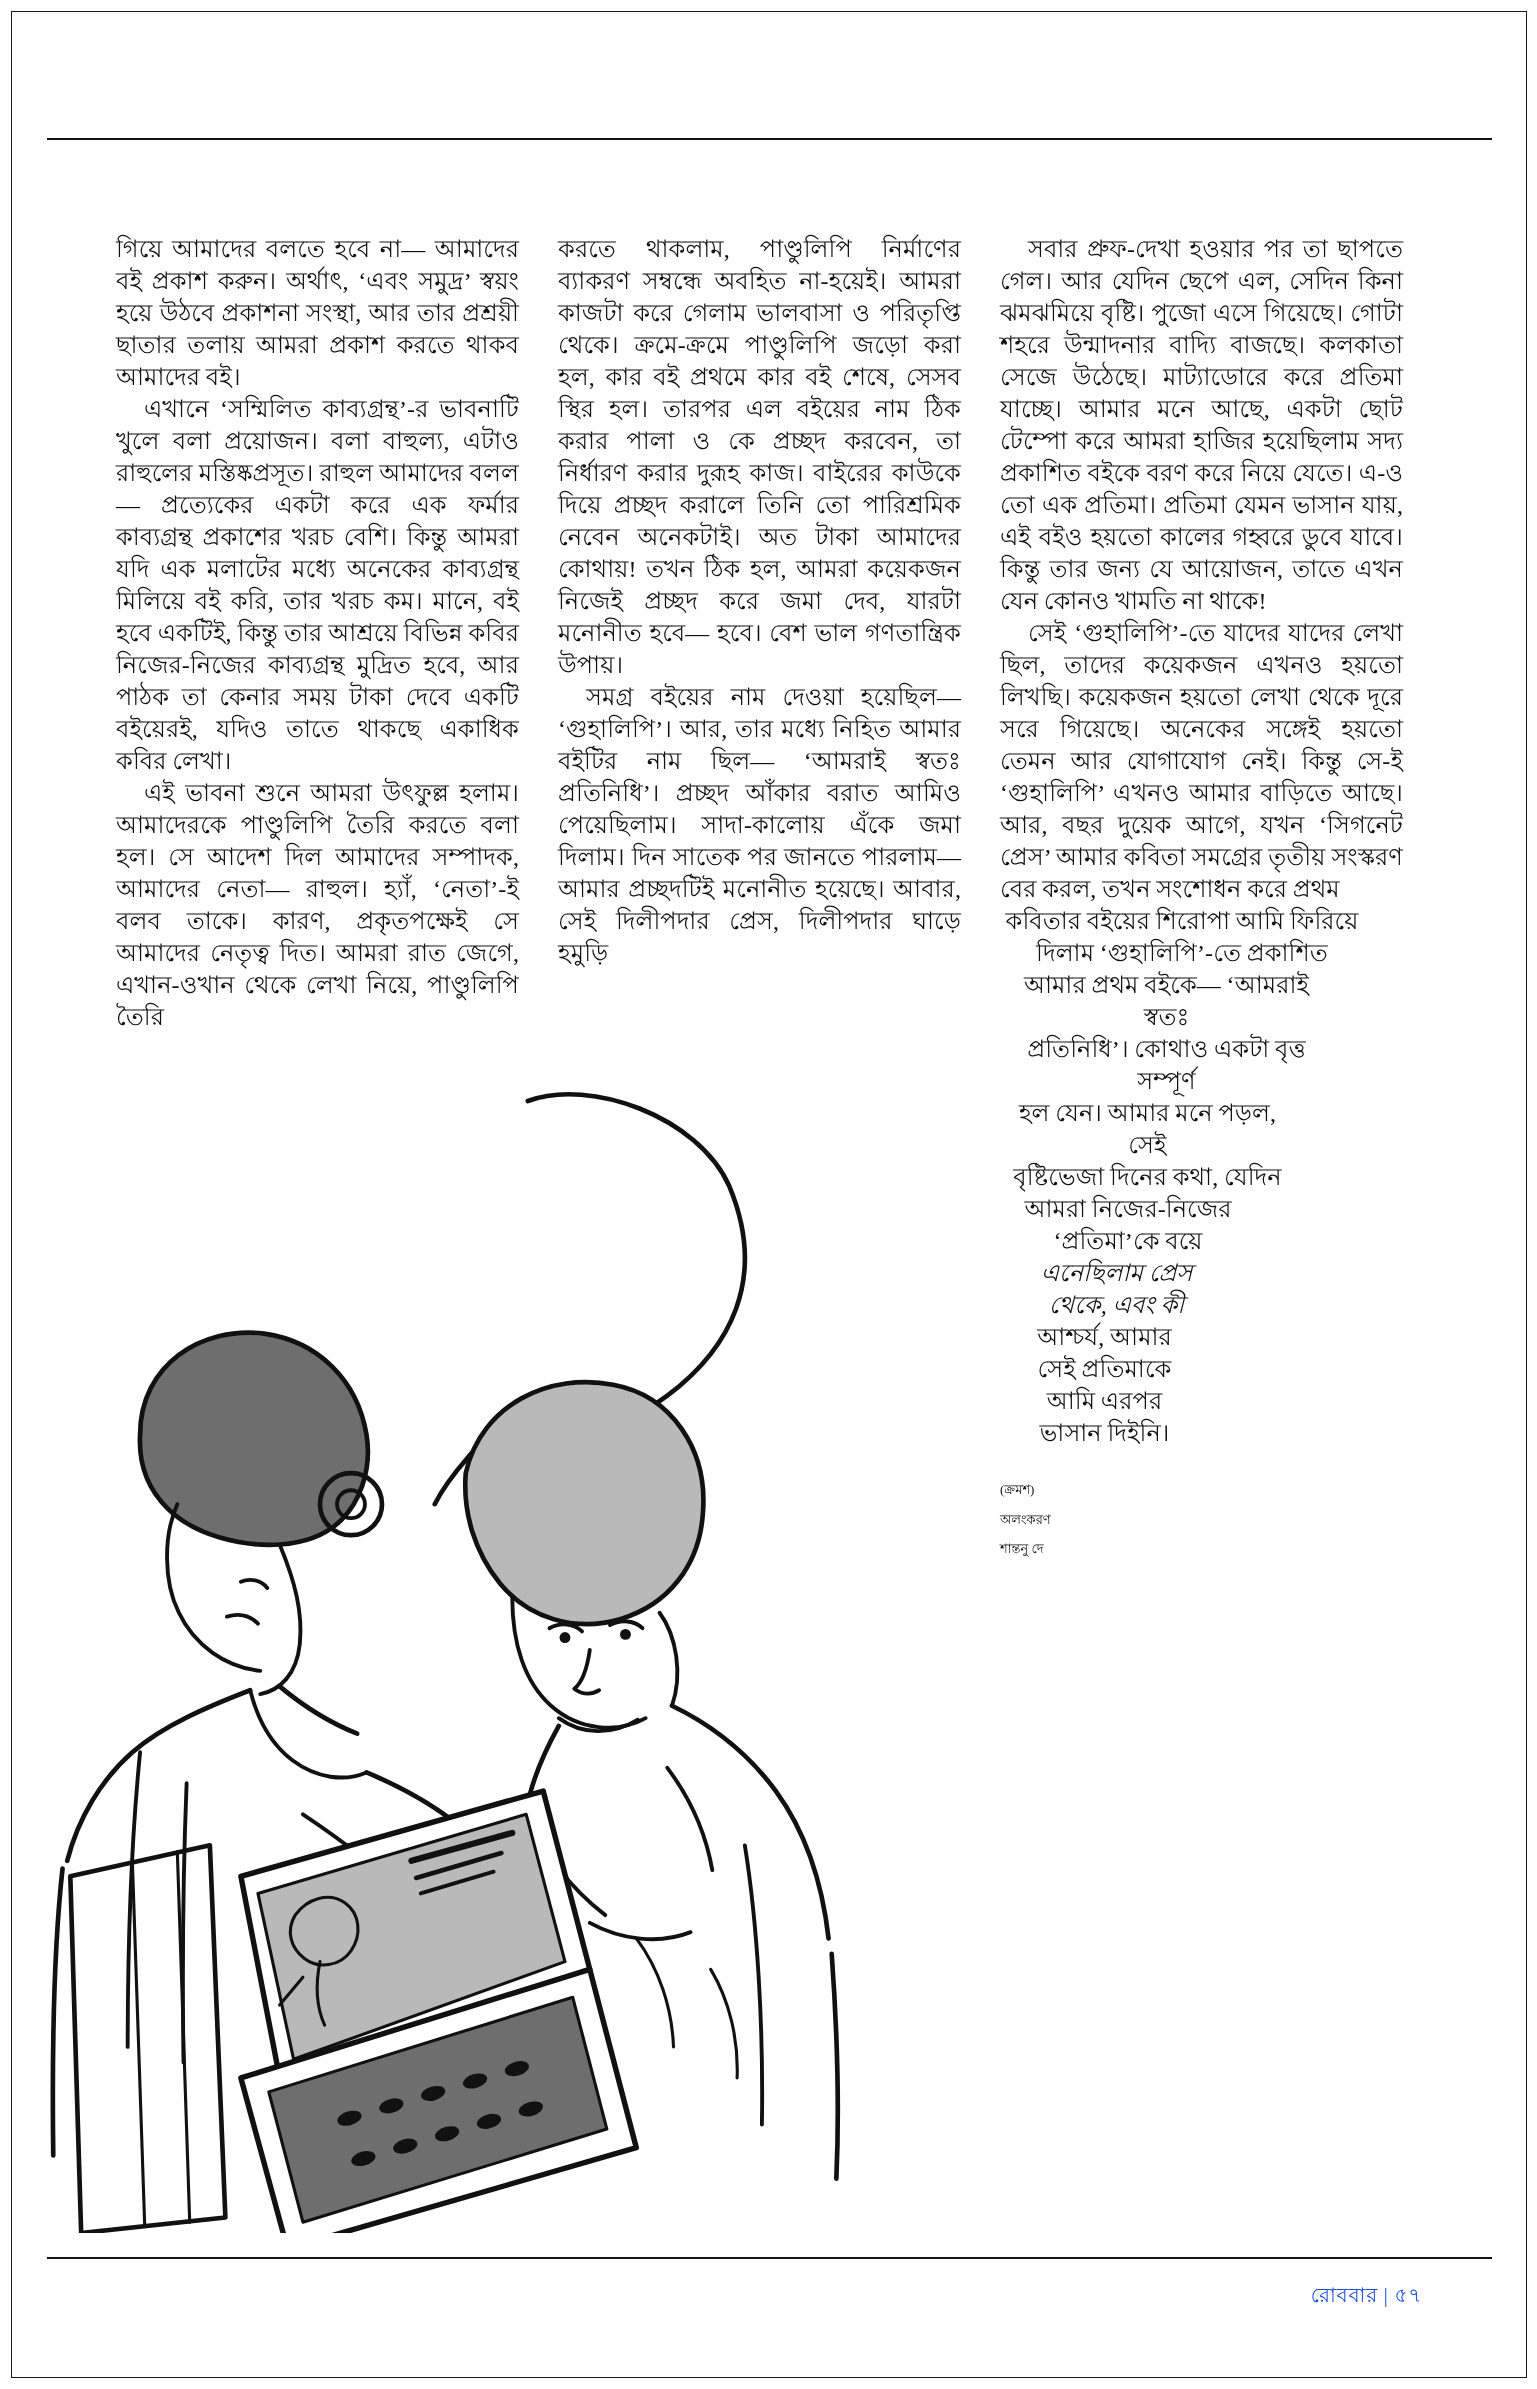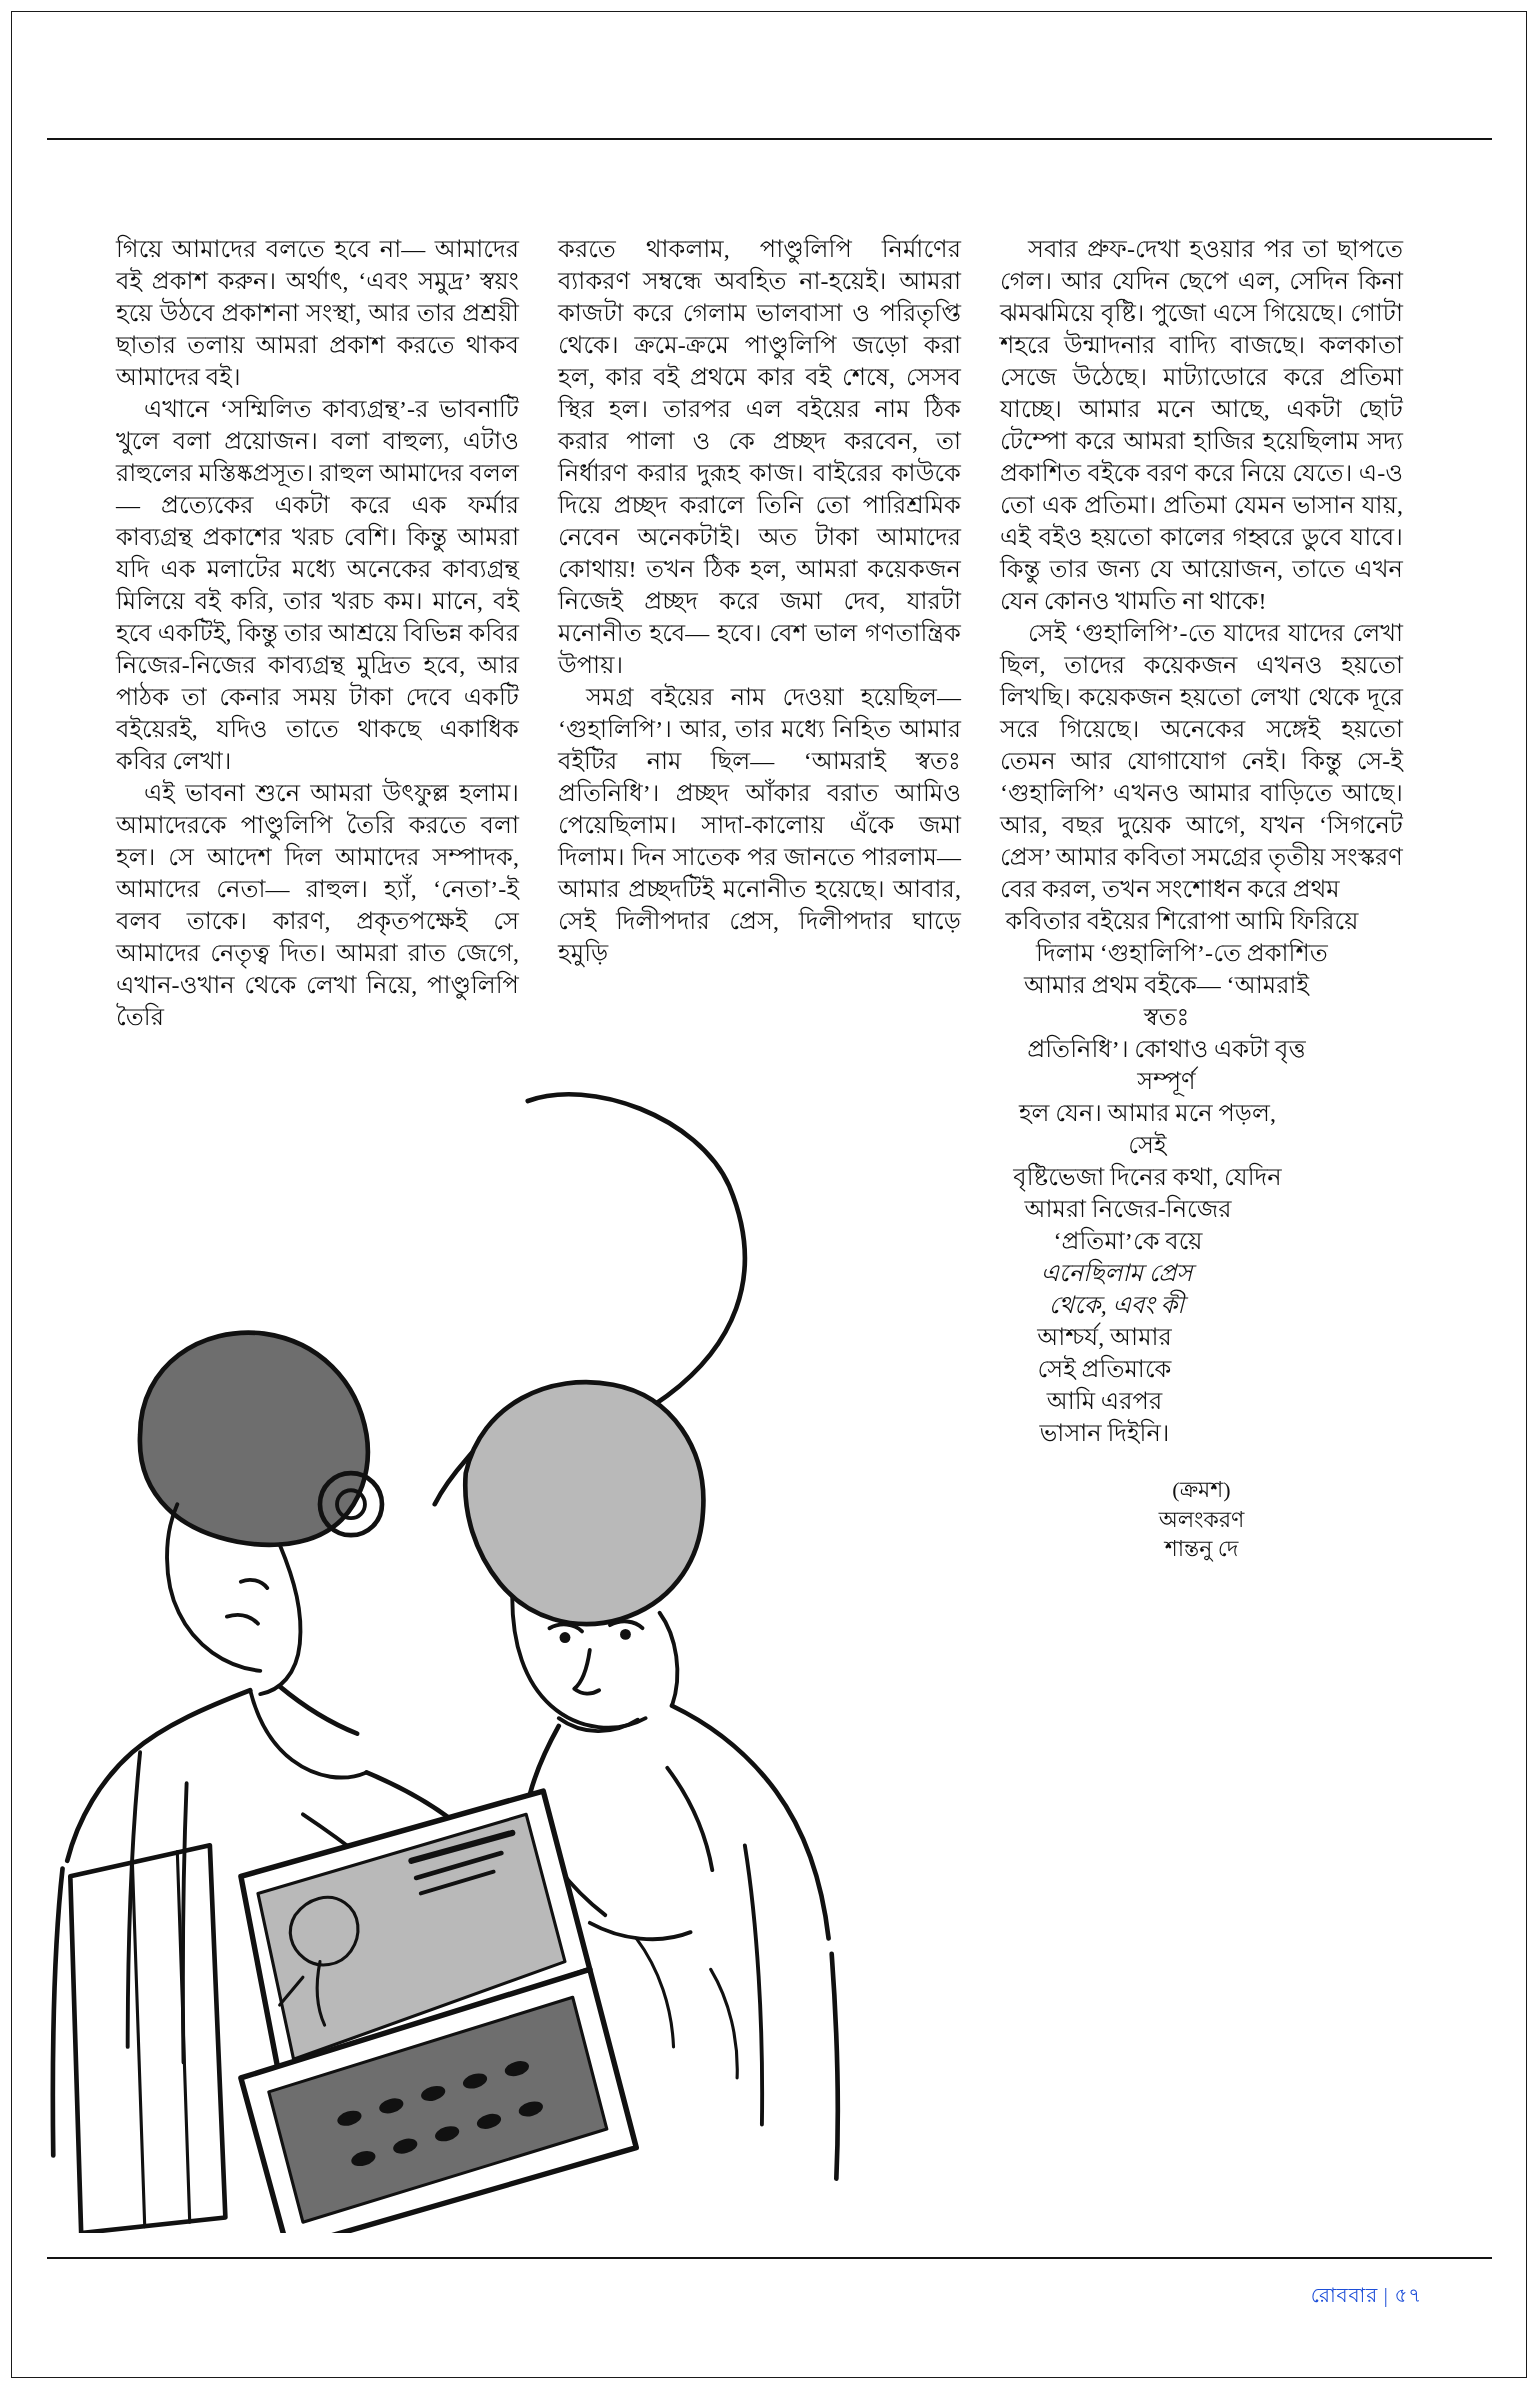--- a/index.html
+++ b/index.html
@@ -88,22 +88,22 @@
   .t1 { width: 403px; }
   .t2 { width: 364px; margin-left: 39px; }
   .t3 { width: 333px; margin-left: 70px; }
   .t4 { width: 295px; margin-left: 109px; }
   .t5 { width: 256px; margin-left: 147px; }
   .t6 { width: 233px; margin-left: 171px; font-style: italic; }
   .t7 { width: 209px; margin-left: 194px; }
 
   .credits {
     margin-top: 26px;
-    text-align: center;
-    font-size: 22px;
+    text-align: left;
+    font-size: 13px;
     line-height: 29.5px;
   }
 
   
   .footer {
     position: absolute;
     right: 116px;
     top: 2280px;
     font-size: 20px;
     letter-spacing: 0.8px;

